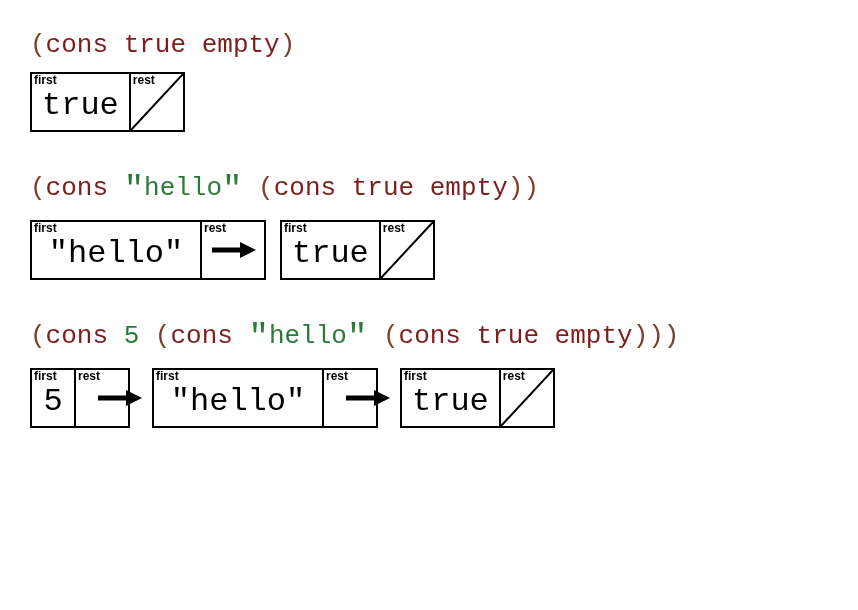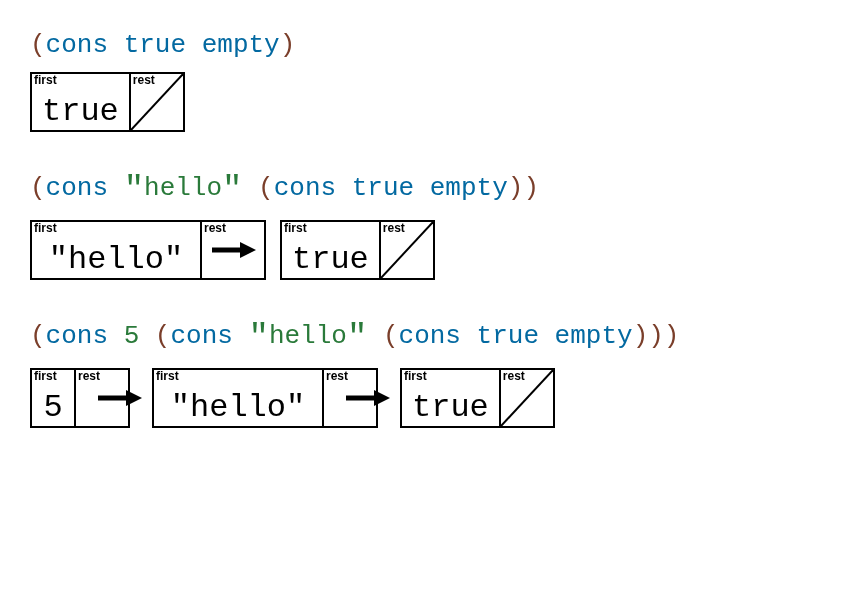--- a/index.html
+++ b/index.html
@@ -10,21 +10,21 @@
     font-family: "Courier New", Courier, monospace;
     width: 858px;
   }
   .example { margin-bottom: 38px; }
   .code-line {
     font-size: 26px;
     margin-bottom: 12px;
     white-space: pre;
   }
   .paren { color: #7a3e2a; }
-  .ident { color: #0369a1; }
+  .ident { color: #7f1d1d; }
   .string { color: #2a7a3a; }
   .number { color: #2a7a3a; }
   .quote { color: #2a7a3a; font-size: 34px; vertical-align: -3px; }
   
   .cell-row { display: flex; align-items: center; gap: 14px; }
   
   .cons-cell {
     display: flex;
     border: 2px solid #000;
     height: 60px;
@@ -32,21 +32,20 @@
   .first-box, .rest-box {
     position: relative;
     display: flex;
     align-items: center;
     justify-content: center;
   }
   .first-box {
     border-right: 2px solid #000;
     padding: 0 10px 0 10px;
     min-width: 56px;
-    align-items: flex-end;
   }
   .rest-box {
     min-width: 52px;
     padding: 0 6px;
     text-align: center;
   }
   .box-label {
     position: absolute;
     top: 0px;
     left: 2px;

